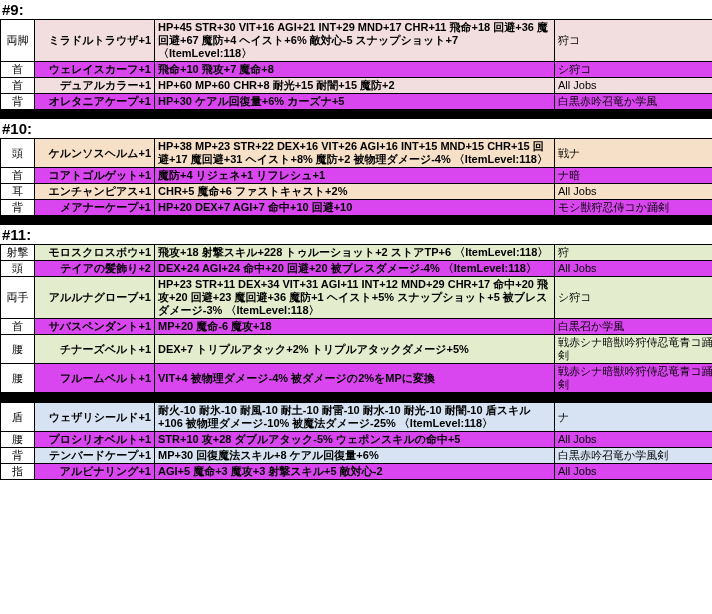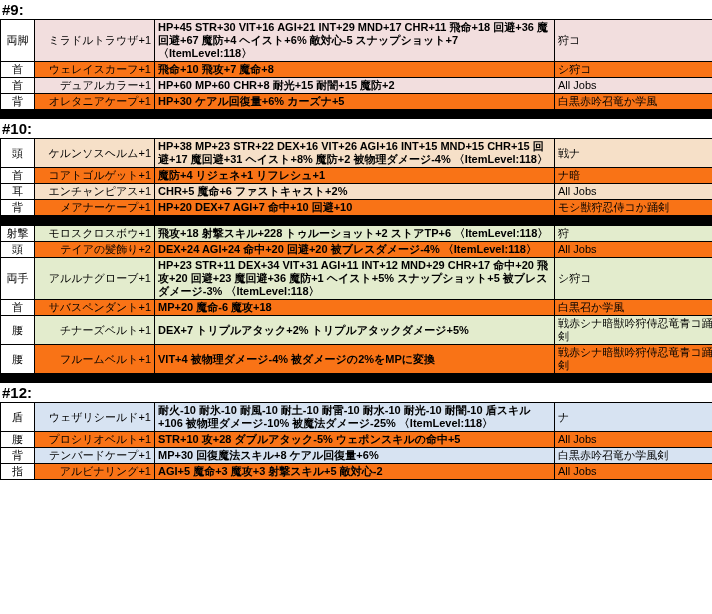--- a/index.html
+++ b/index.html
@@ -38,39 +38,39 @@
   }
   td.slot {
     width: 34px;
     text-align: center;
     font-size: 11px;
     background: #ffffff;
   }
   td.name {
     width: 120px;
     font-size: 13px;
-    font-weight: normal;
+    font-weight: bold;
     text-align: right;
     padding-right: 4px;
     white-space: nowrap;
   }
   td.desc {
     width: 400px;
     font-size: 11.5px;
     text-align: left;
     font-weight: bold;
   }
   td.jobs {
     width: 162px;
     font-size: 11px;
     text-align: left;
   }
   
   .c-pink    { background: #f2dede; }
-  .c-white   { background: #f97316; }
+  .c-white   { background: #d946ef; }
   .c-orange  { background: #f6e0c8; }
   .c-green   { background: #e3eccd; margin-left: 48px; }
   .c-blue    { background: #d7e3f2; }
   .gapbar {
     background: #000;
     height: 9px;
     width: 712px;
   }
 </style>
 </head>
@@ -136,20 +136,21 @@
               <td class="slot">背</td>
               <td class="name c-white">メアナーケープ+1</td>
               <td class="desc c-white">HP+20 DEX+7 AGI+7 命中+10 回避+10</td>
               <td class="jobs c-white">モシ獣狩忍侍コか踊剣</td>
             </tr>
           </tbody>
         </table>
         <div class="gapbar"></div>
       </div>
       <div class="section">
+        <div class="section-title">#11:</div>
         <table class="items">
           <tbody>
             <tr>
               <td class="slot">射撃</td>
               <td class="name c-green">モロスクロスボウ+1</td>
               <td class="desc c-green">飛攻+18 射撃スキル+228 トゥルーショット+2 ストアTP+6 〈ItemLevel:118〉</td>
               <td class="jobs c-green">狩</td>
             </tr>
             <tr>
               <td class="slot">頭</td>
@@ -179,21 +180,20 @@
               <td class="slot">腰</td>
               <td class="name c-white">フルームベルト+1</td>
               <td class="desc c-white">VIT+4 被物理ダメージ-4% 被ダメージの2%をMPに変換</td>
               <td class="jobs c-white">戦赤シナ暗獣吟狩侍忍竜青コ踊剣</td>
             </tr>
           </tbody>
         </table>
         <div class="gapbar"></div>
       </div>
       <div class="section">
-        <div class="section-title">#12:</div>
         <table class="items">
           <tbody>
             <tr>
               <td class="slot">盾</td>
               <td class="name c-blue">ウェザリシールド+1</td>
               <td class="desc c-blue">耐火-10 耐氷-10 耐風-10 耐土-10 耐雷-10 耐水-10 耐光-10 耐闇-10 盾スキル+106 被物理ダメージ-10% 被魔法ダメージ-25% 〈ItemLevel:118〉</td>
               <td class="jobs c-blue">ナ</td>
             </tr>
             <tr>
               <td class="slot">腰</td>

